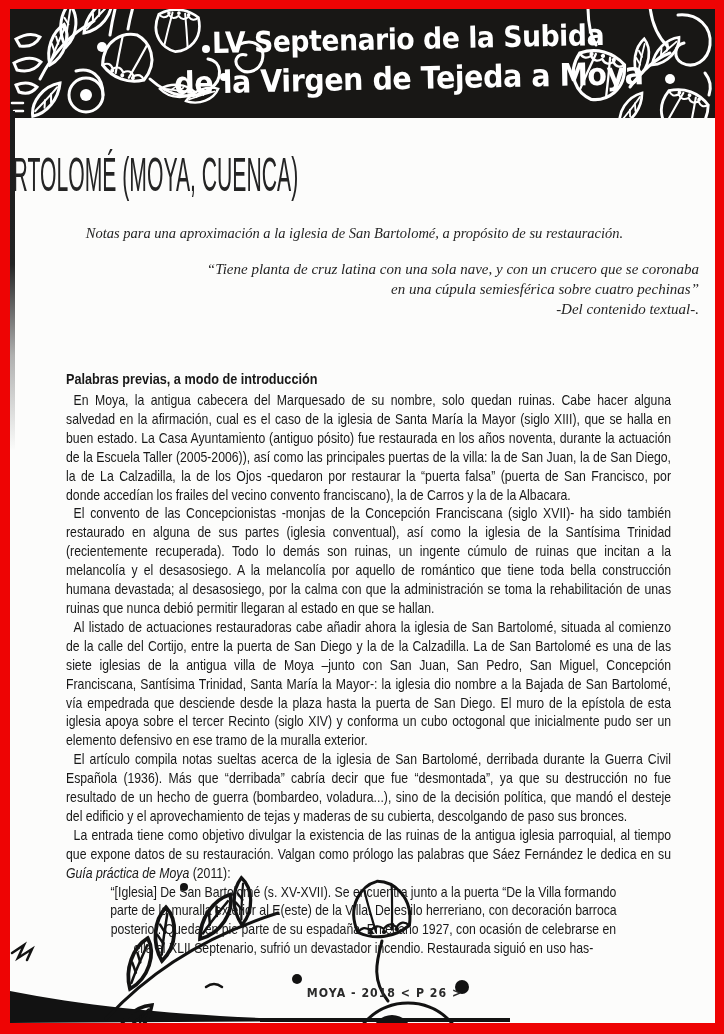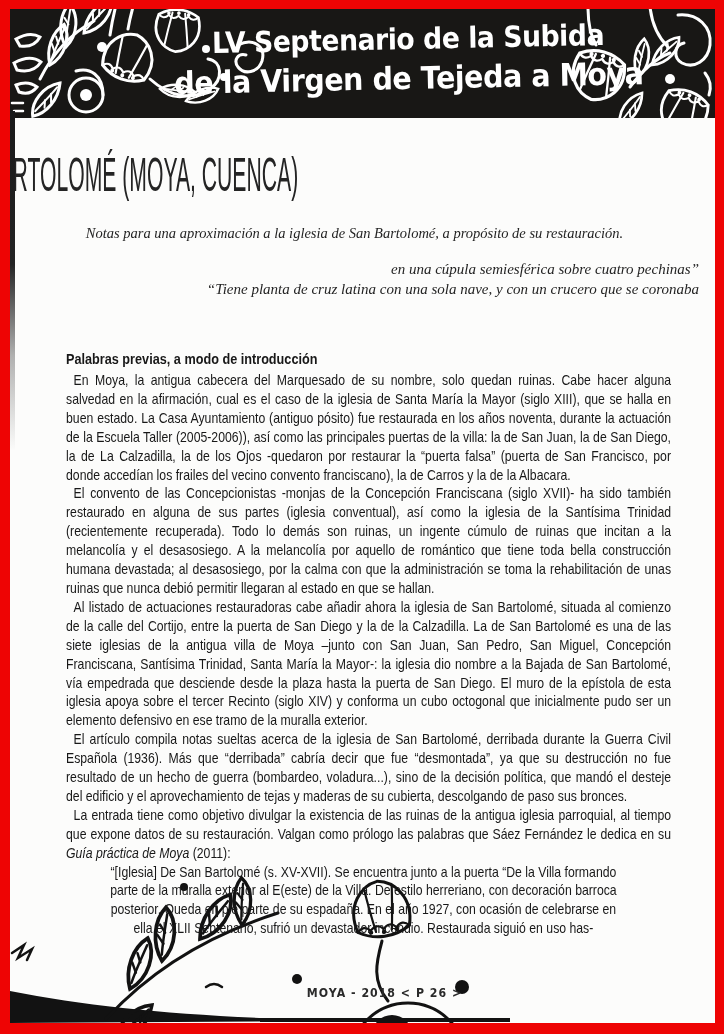--- a/index.html
+++ b/index.html
@@ -127,22 +127,23 @@
     <div class="edge-artifact"></div>
 
     <main>
       <div class="title-row">
         <span>LAS RUINAS DE LA IGLESIA DE SAN BARTOLOMÉ (MOYA, CUENCA)</span>
       </div>
 
       <p class="subtitle">Notas para una aproximación a la iglesia de San Bartolomé, a propósito de su restauración.</p>
 
       <div class="epigraph">
+        <div>“Tiene planta de cruz latina con una sola nave, y con un crucero que se coronaba</div>
         <div>en una cúpula semiesférica sobre cuatro pechinas”</div>
-        <div>“Tiene planta de cruz latina con una sola nave, y con un crucero que se coronaba</div>
+        <div>-Del contenido textual-.</div>
       </div>
 
       <div class="body-wrap">
         <div class="body-text">
           <h2>Palabras previas, a modo de introducción</h2>
           <p>En Moya, la antigua cabecera del Marquesado de su nombre, solo quedan ruinas. Cabe hacer alguna salvedad en la afirmación, cual es el caso de la iglesia de Santa María la Mayor (siglo XIII), que se halla en buen estado. La Casa Ayuntamiento (antiguo pósito) fue restaurada en los años noventa, durante la actuación de la Escuela Taller (2005-2006)), así como las principales puertas de la villa: la de San Juan, la de San Diego, la de La Calzadilla, la de los Ojos -quedaron por restaurar la “puerta falsa” (puerta de San Francisco, por donde accedían los frailes del vecino convento franciscano), la de Carros y la de la Albacara.</p>
           <p>El convento de las Concepcionistas -monjas de la Concepción Franciscana (siglo XVII)- ha sido también restaurado en alguna de sus partes (iglesia conventual), así como la iglesia de la Santísima Trinidad (recientemente recuperada). Todo lo demás son ruinas, un ingente cúmulo de ruinas que incitan a la melancolía y el desasosiego. A la melancolía por aquello de romántico que tiene toda bella construcción humana devastada; al desasosiego, por la calma con que la administración se toma la rehabilitación de unas ruinas que nunca debió permitir llegaran al estado en que se hallan.</p>
           <p>Al listado de actuaciones restauradoras cabe añadir ahora la iglesia de San Bartolomé, situada al comienzo de la calle del Cortijo, entre la puerta de San Diego y la de la Calzadilla. La de San Bartolomé es una de las siete iglesias de la antigua villa de Moya –junto con San Juan, San Pedro, San Miguel, Concepción Franciscana, Santísima Trinidad, Santa María la Mayor-: la iglesia dio nombre a la Bajada de San Bartolomé, vía empedrada que desciende desde la plaza hasta la puerta de San Diego. El muro de la epístola de esta iglesia apoya sobre el tercer Recinto (siglo XIV) y conforma un cubo octogonal que inicialmente pudo ser un elemento defensivo en ese tramo de la muralla exterior.</p>
           <p>El artículo compila notas sueltas acerca de la iglesia de San Bartolomé, derribada durante la Guerra Civil Española (1936). Más que “derribada” cabría decir que fue “desmontada”, ya que su destrucción no fue resultado de un hecho de guerra (bombardeo, voladura...), sino de la decisión política, que mandó el desteje del edificio y el aprovechamiento de tejas y maderas de su cubierta, descolgando de paso sus bronces.</p>
           <p><span>La entrada tiene como objetivo divulgar la existencia de las ruinas de la antigua iglesia parroquial, al tiempo que expone datos de su restauración. Valgan como prólogo las palabras que Sáez Fernández le dedica en su </span><i>Guía práctica de Moya</i><span> (2011):</span></p>

